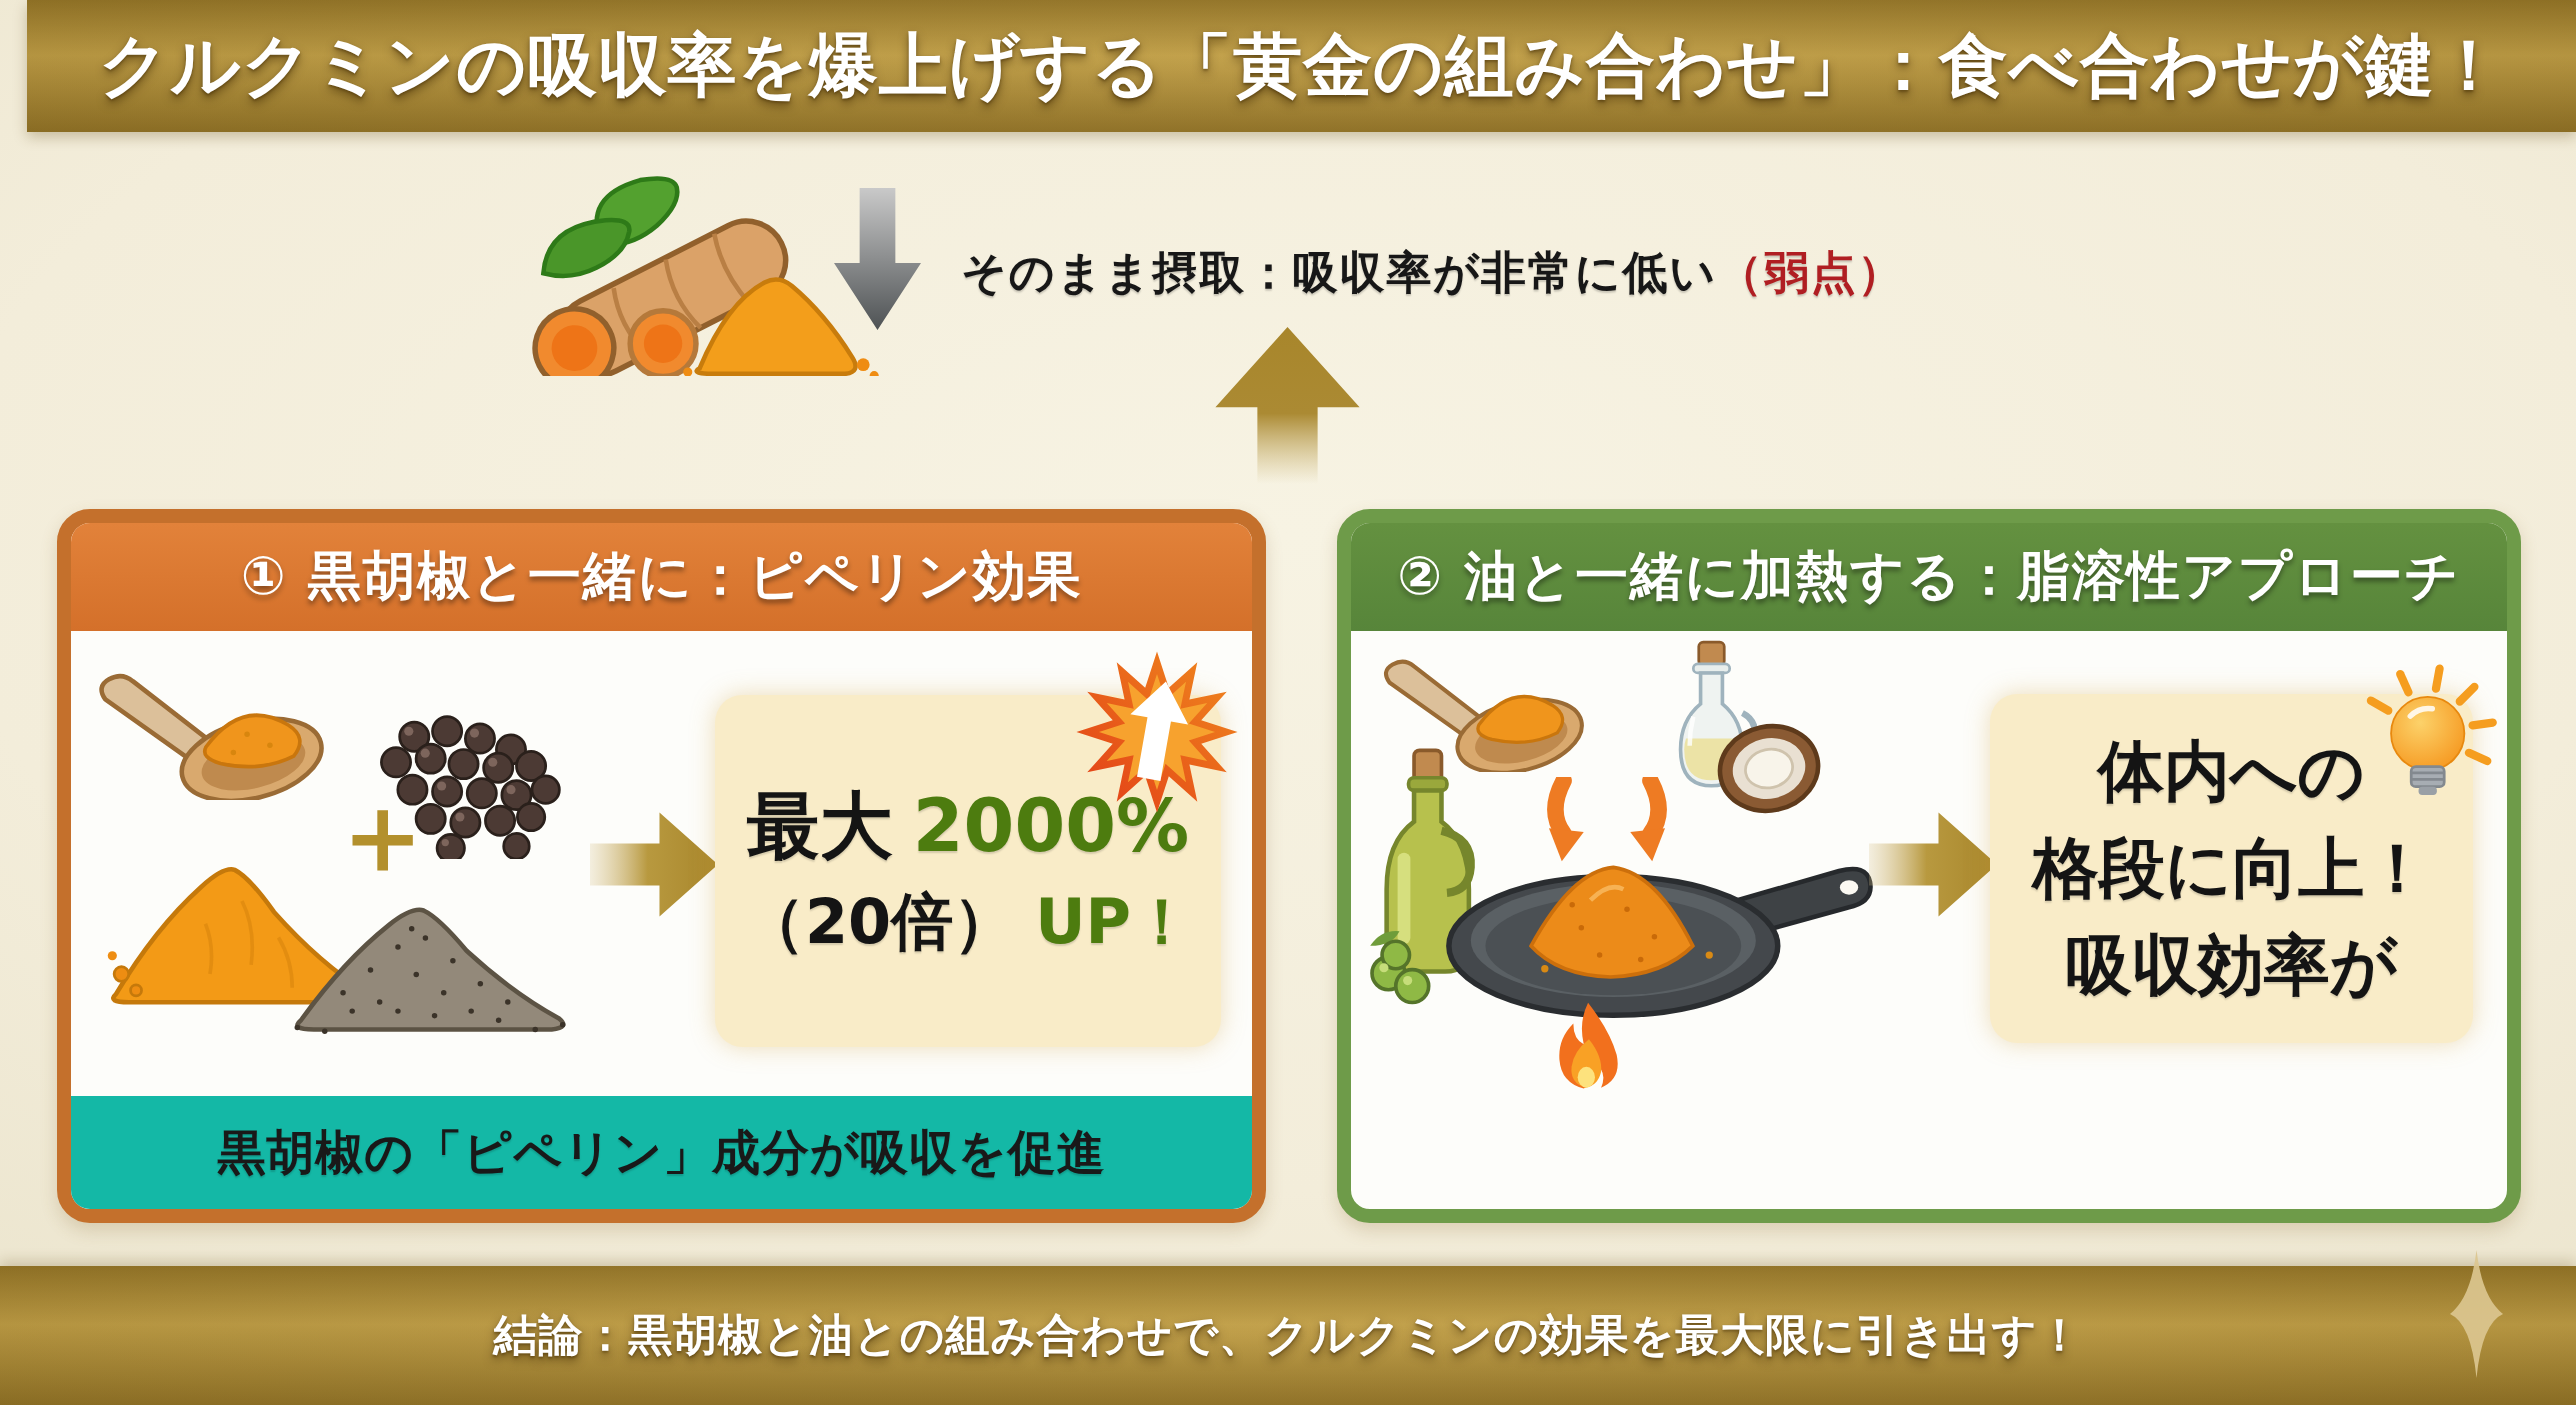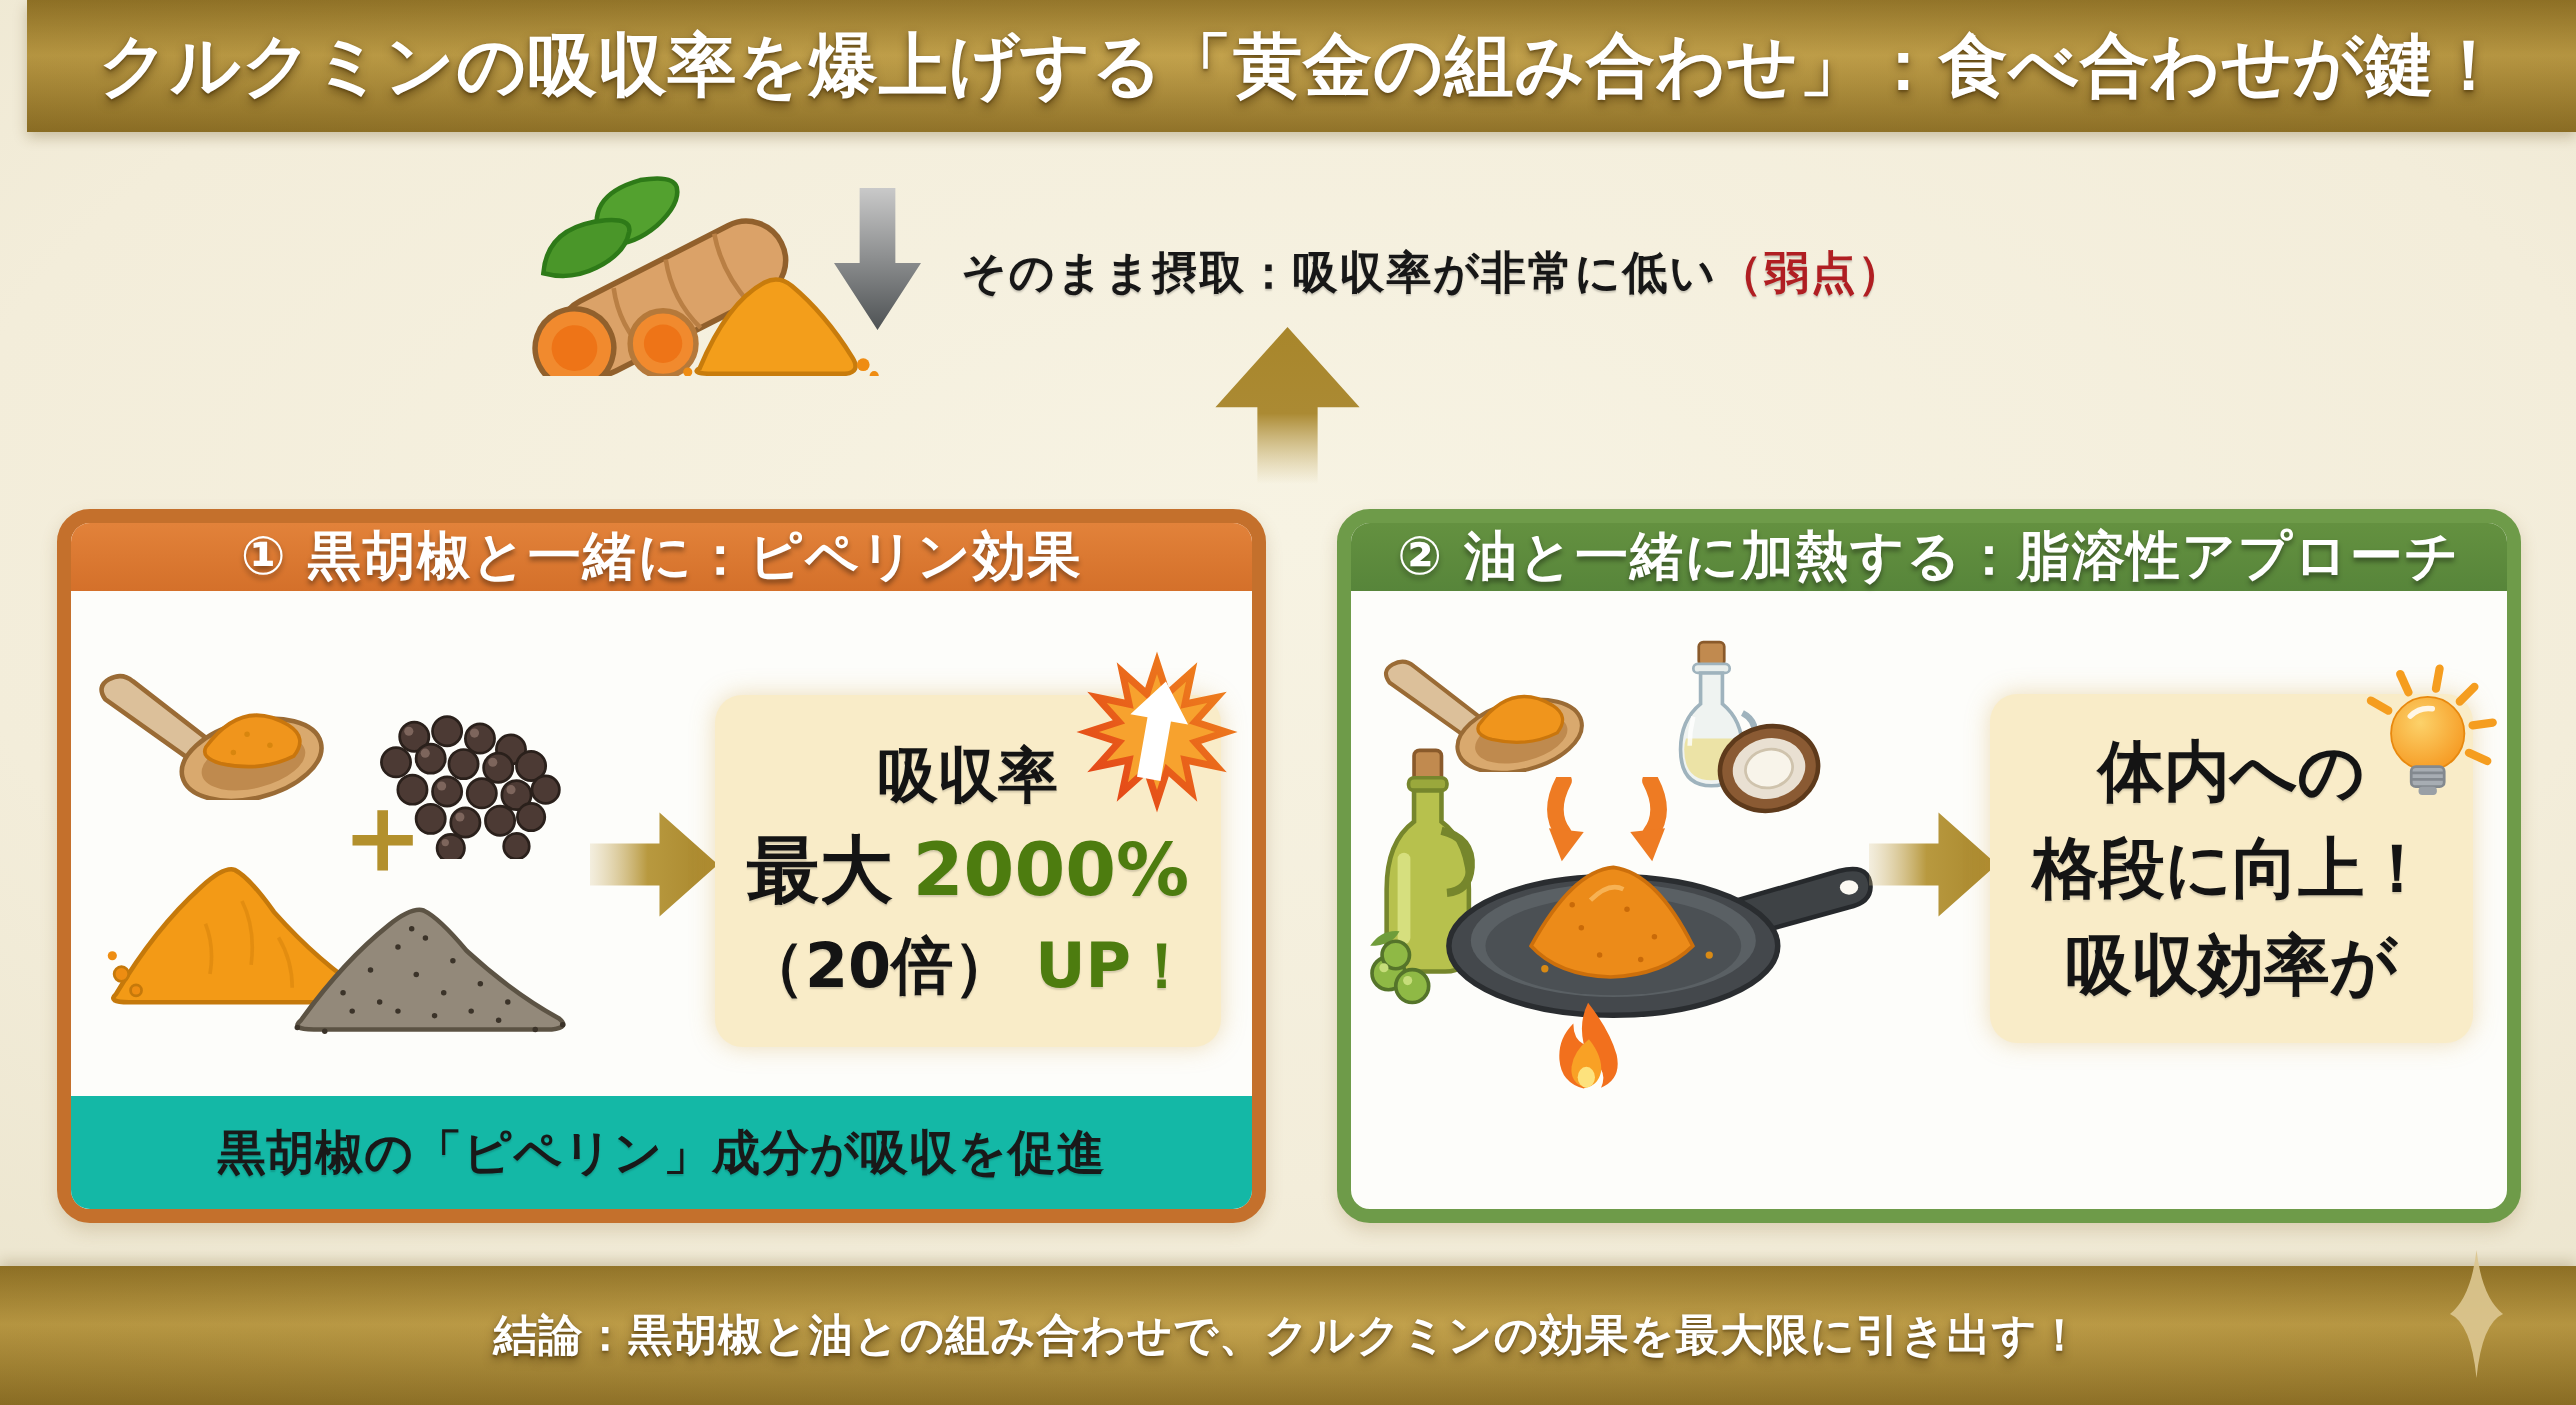--- a/index.html
+++ b/index.html
@@ -39,21 +39,21 @@
   .up-arrow { position:absolute; left:1215px; top:327px; width:145px; height:157px; }
   
   .panel {
     position:absolute; top:509px; height:714px; border-radius:33px;
     background:#fdfdfa; overflow:hidden;
     box-shadow:0 7.3px 16.5px rgba(130,95,40,.20);
   }
   .panel.left  { left:57px;  width:1209px; border:14.6px solid #c4702c; }
   .panel.right { left:1337px; width:1184px; border:14.6px solid #6e9b49; }
   .panel-header {
-    position:absolute; left:0; right:0; top:0; height:68px;
+    position:absolute; left:0; right:0; top:0; height:108px;
     display:flex; align-items:center; justify-content:center;
     color:#fff; font-weight:900; font-size:53px; letter-spacing:1.8px; white-space:nowrap;
     text-shadow:0 3.7px 5.5px rgba(0,0,0,.38);
   }
   .panel.left  .panel-header { background:linear-gradient(180deg,#e2823a,#d4702a); }
   .panel.right .panel-header { background:linear-gradient(180deg,#649140,#57853a); }
   .panel-caption {
     position:absolute; left:0; right:0; bottom:0; height:113px;
     display:flex; align-items:center; justify-content:center;
     font-size:48px; font-weight:900; color:#191919; letter-spacing:0.9px; white-space:nowrap;
@@ -241,21 +241,20 @@
             <stop offset="0" stop-color="#d7c28c" stop-opacity="0.25"></stop>
               <stop offset="0.45" stop-color="#b8993f"></stop>
               <stop offset="1" stop-color="#a8862b"></stop>
           </linearGradient>
         </defs>
         <polygon points="0,42 76,42 76,8 140,65 76,122 76,88 0,88" fill="url(#gGoldR1)"></polygon>
       </svg>
     </div>
 
     <div class="result-card rc-left">
-      <div class="l1">吸収率</div>
       <div class="l2"><span>最大</span><span class="red">2000%</span></div>
       <div class="l3"><span>（20倍）</span><span class="red">UP！</span></div>
     </div>
 
     <div class="abs burst">
       <svg viewBox="0 0 190 190">
         <defs>
           <linearGradient id="gBurst" x1="0" y1="1" x2="1" y2="0">
             <stop offset="0" stop-color="#e23c17"></stop>
               <stop offset="1" stop-color="#f08a1e"></stop>

